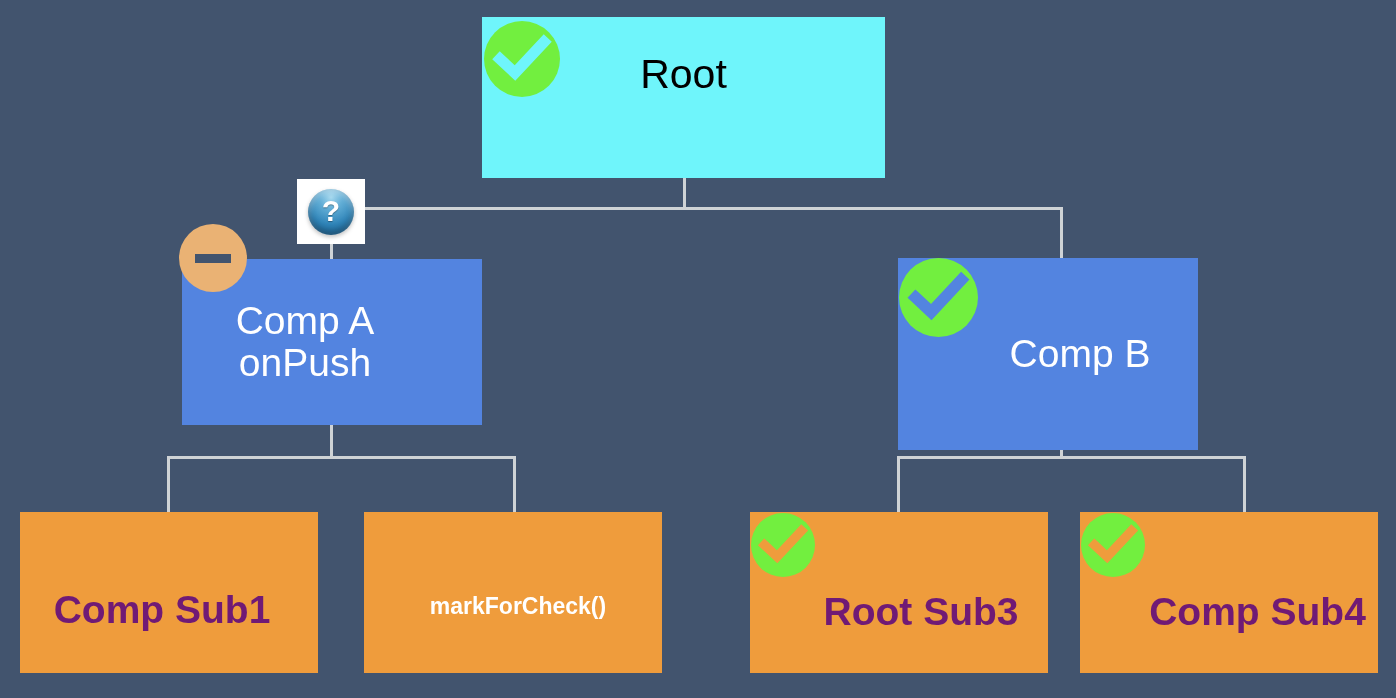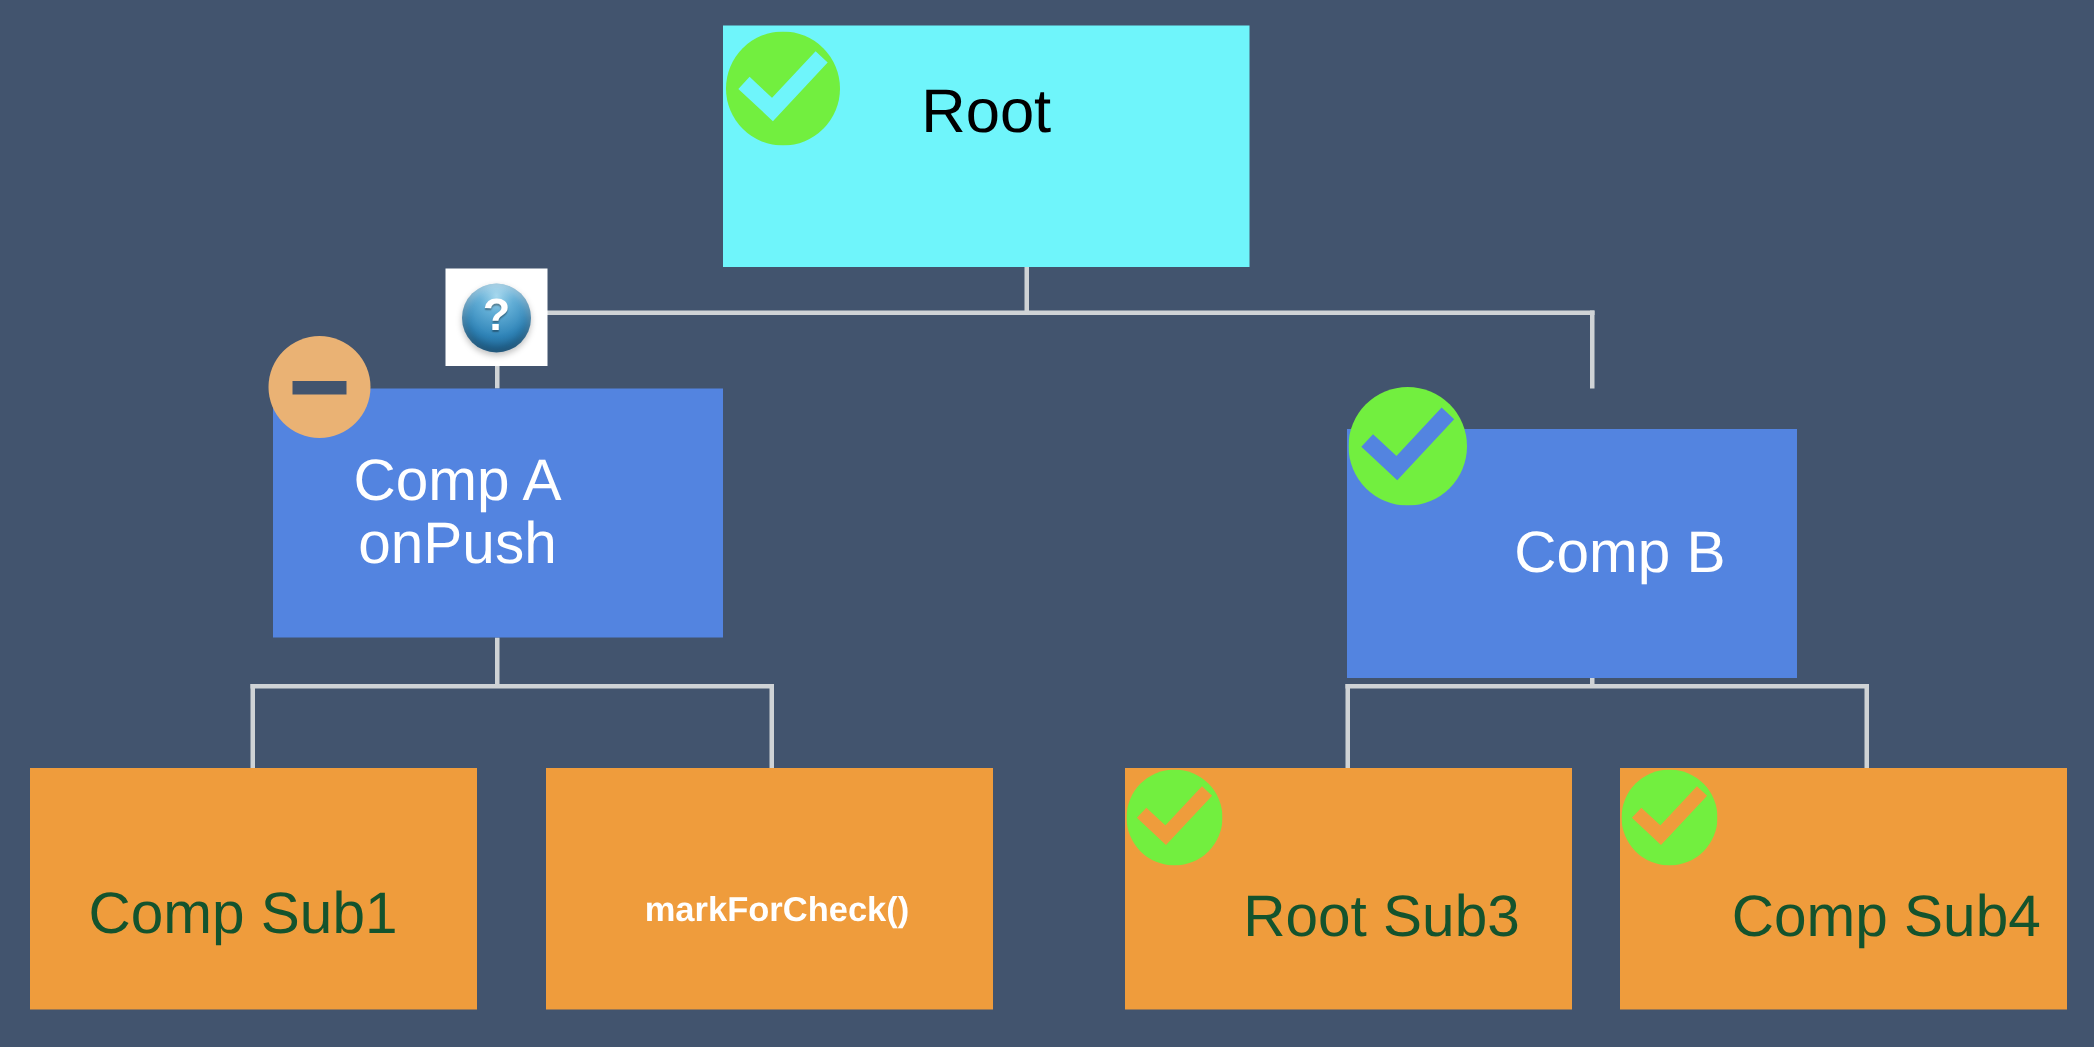--- a/index.html
+++ b/index.html
@@ -54,23 +54,23 @@
   .node.comp .label {
     color: #ffffff;
     font-size: 39px;
     font-weight: 400;
   }
 
   .node.sub {
     background: #ef9c3c;
   }
   .node.sub .label {
-    color: #14532d;
+    color: #701a75;
     font-size: 39px;
-    font-weight: 400;
+    font-weight: 700;
   }
   .node .sublabel {
     color: #ffffff;
     font-size: 23px;
     font-weight: 700;
     line-height: 1.1;
     white-space: pre;
     text-align: center;
   }
 
@@ -154,21 +154,21 @@
   <div class="conn v" style="left:330px; top:425px; height:32px;"></div>
   <div class="conn h" style="left:167px; top:456px; width:349px;"></div>
   <div class="conn v" style="left:167px; top:456px; height:57px;"></div>
   <div class="conn v" style="left:513px; top:456px; height:57px;"></div>
 
   <div class="conn v" style="left:1060px; top:425px; height:32px;"></div>
   <div class="conn h" style="left:897px; top:456px; width:349px;"></div>
   <div class="conn v" style="left:897px; top:456px; height:57px;"></div>
   <div class="conn v" style="left:1243px; top:456px; height:57px;"></div>
 
-  <div class="node root" style="left:482px; top:17px; width:351px; height:161px;">
+  <div class="node root" style="left:482px; top:17px; width:403px; height:161px;">
     <div class="label">Root</div>
   </div>
   <div class="badge" style="left:484px; top:21px; width:76px; height:76px;">
     <svg width="76" height="76" viewBox="0 0 76 76" aria-hidden="true">
       <circle cx="38" cy="38" r="38" fill="#72ef3f"></circle>
       <path d="M16 38 L31 52 L60 21" fill="none" stroke="#6ff5fb" stroke-width="11" stroke-linecap="square" stroke-linejoin="miter"></path>
     </svg>
   </div>
 
   <div class="node comp compA" style="left:182px; top:259px; width:300px; height:166px;">
@@ -182,21 +182,21 @@
       <div class="minus-bar"></div>
     </div>
   </div>
 
   <div class="qbadge" style="left:297px; top:179px; width:68px; height:65px;">
     <div class="qsphere">
       <span>?</span>
     </div>
   </div>
 
-  <div class="node comp compB" style="left:898px; top:258px; width:300px; height:166px;margin-top:28px;">
+  <div class="node comp compB" style="left:898px; top:258px; width:300px; height:192px;">
     <div class="label">Comp B</div>
   </div>
   <div class="badge" style="left:899px; top:258px; width:79px; height:79px;">
     <svg width="79" height="79" viewBox="0 0 76 76" aria-hidden="true">
       <circle cx="38" cy="38" r="38" fill="#72ef3f"></circle>
       <path d="M16 38 L31 52 L60 21" fill="none" stroke="#5384e0" stroke-width="11" stroke-linecap="square" stroke-linejoin="miter"></path>
     </svg>
   </div>
 
   <div class="node sub sub1" style="left:20px; top:512px; width:298px; height:161px;">

